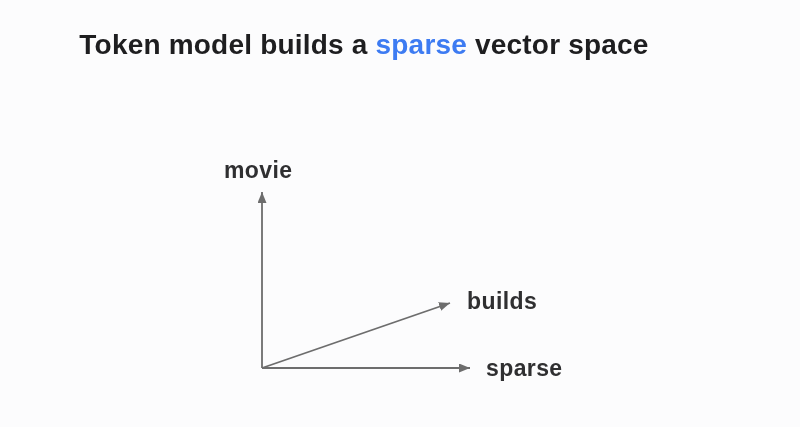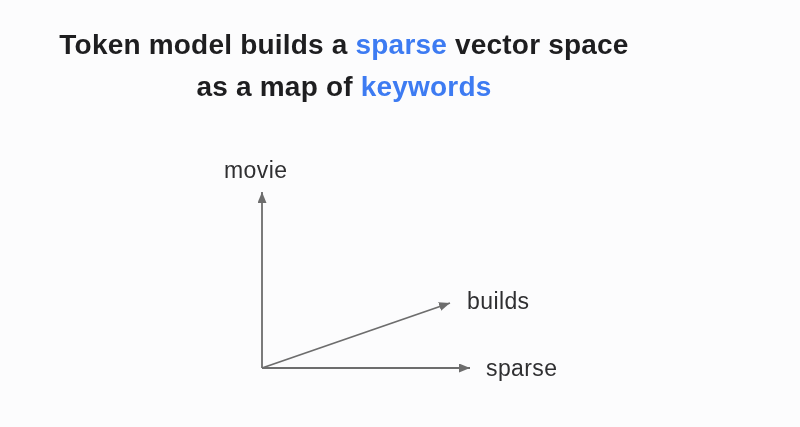--- a/index.html
+++ b/index.html
@@ -18,51 +18,49 @@
     position: absolute;
     top: 24px;
     left: 0;
     width: 688px;
     text-align: center;
     font-size: 28px;
     font-weight: 700;
     line-height: 42px;
     color: #1e1e20;
     letter-spacing: 0.2px;
+    padding-left: 20px;
   }
   .title .hl {
     color: #3d7bf2;
   }
   .diagram-svg {
     position: absolute;
     left: 0;
     top: 0;
     width: 800px;
     height: 427px;
   }
   .axis-label {
     position: absolute;
     font-size: 23px;
-    font-weight: 400;
+    font-weight: 700;
     color: #2f2f31;
     letter-spacing: 0.4px;
   }
   .axis-label.movie { left: 224px; top: 157px; }
   .axis-label.music { left: 467px; top: 288px; }
   .axis-label.actor { left: 486px; top: 355px; }
 </style>
 </head>
 <body>
 
 <div class="title">
   <div>
     <span>Token model builds a </span><span class="hl">sparse</span><span> vector space</span>
-  </div>
-  <div>
-    <span>as a map of </span><span class="hl">keywords</span>
   </div>
 </div>
 
 <svg class="diagram-svg" viewBox="0 0 800 427" xmlns="http://www.w3.org/2000/svg">
   <defs>
     <marker id="arrowhead" markerUnits="userSpaceOnUse" markerWidth="12" markerHeight="10" refX="11" refY="4.5" orient="auto">
       <path d="M0,0 L11,4.5 L0,9 Z" fill="#6d6d6d"></path>
     </marker>
   </defs>
 

